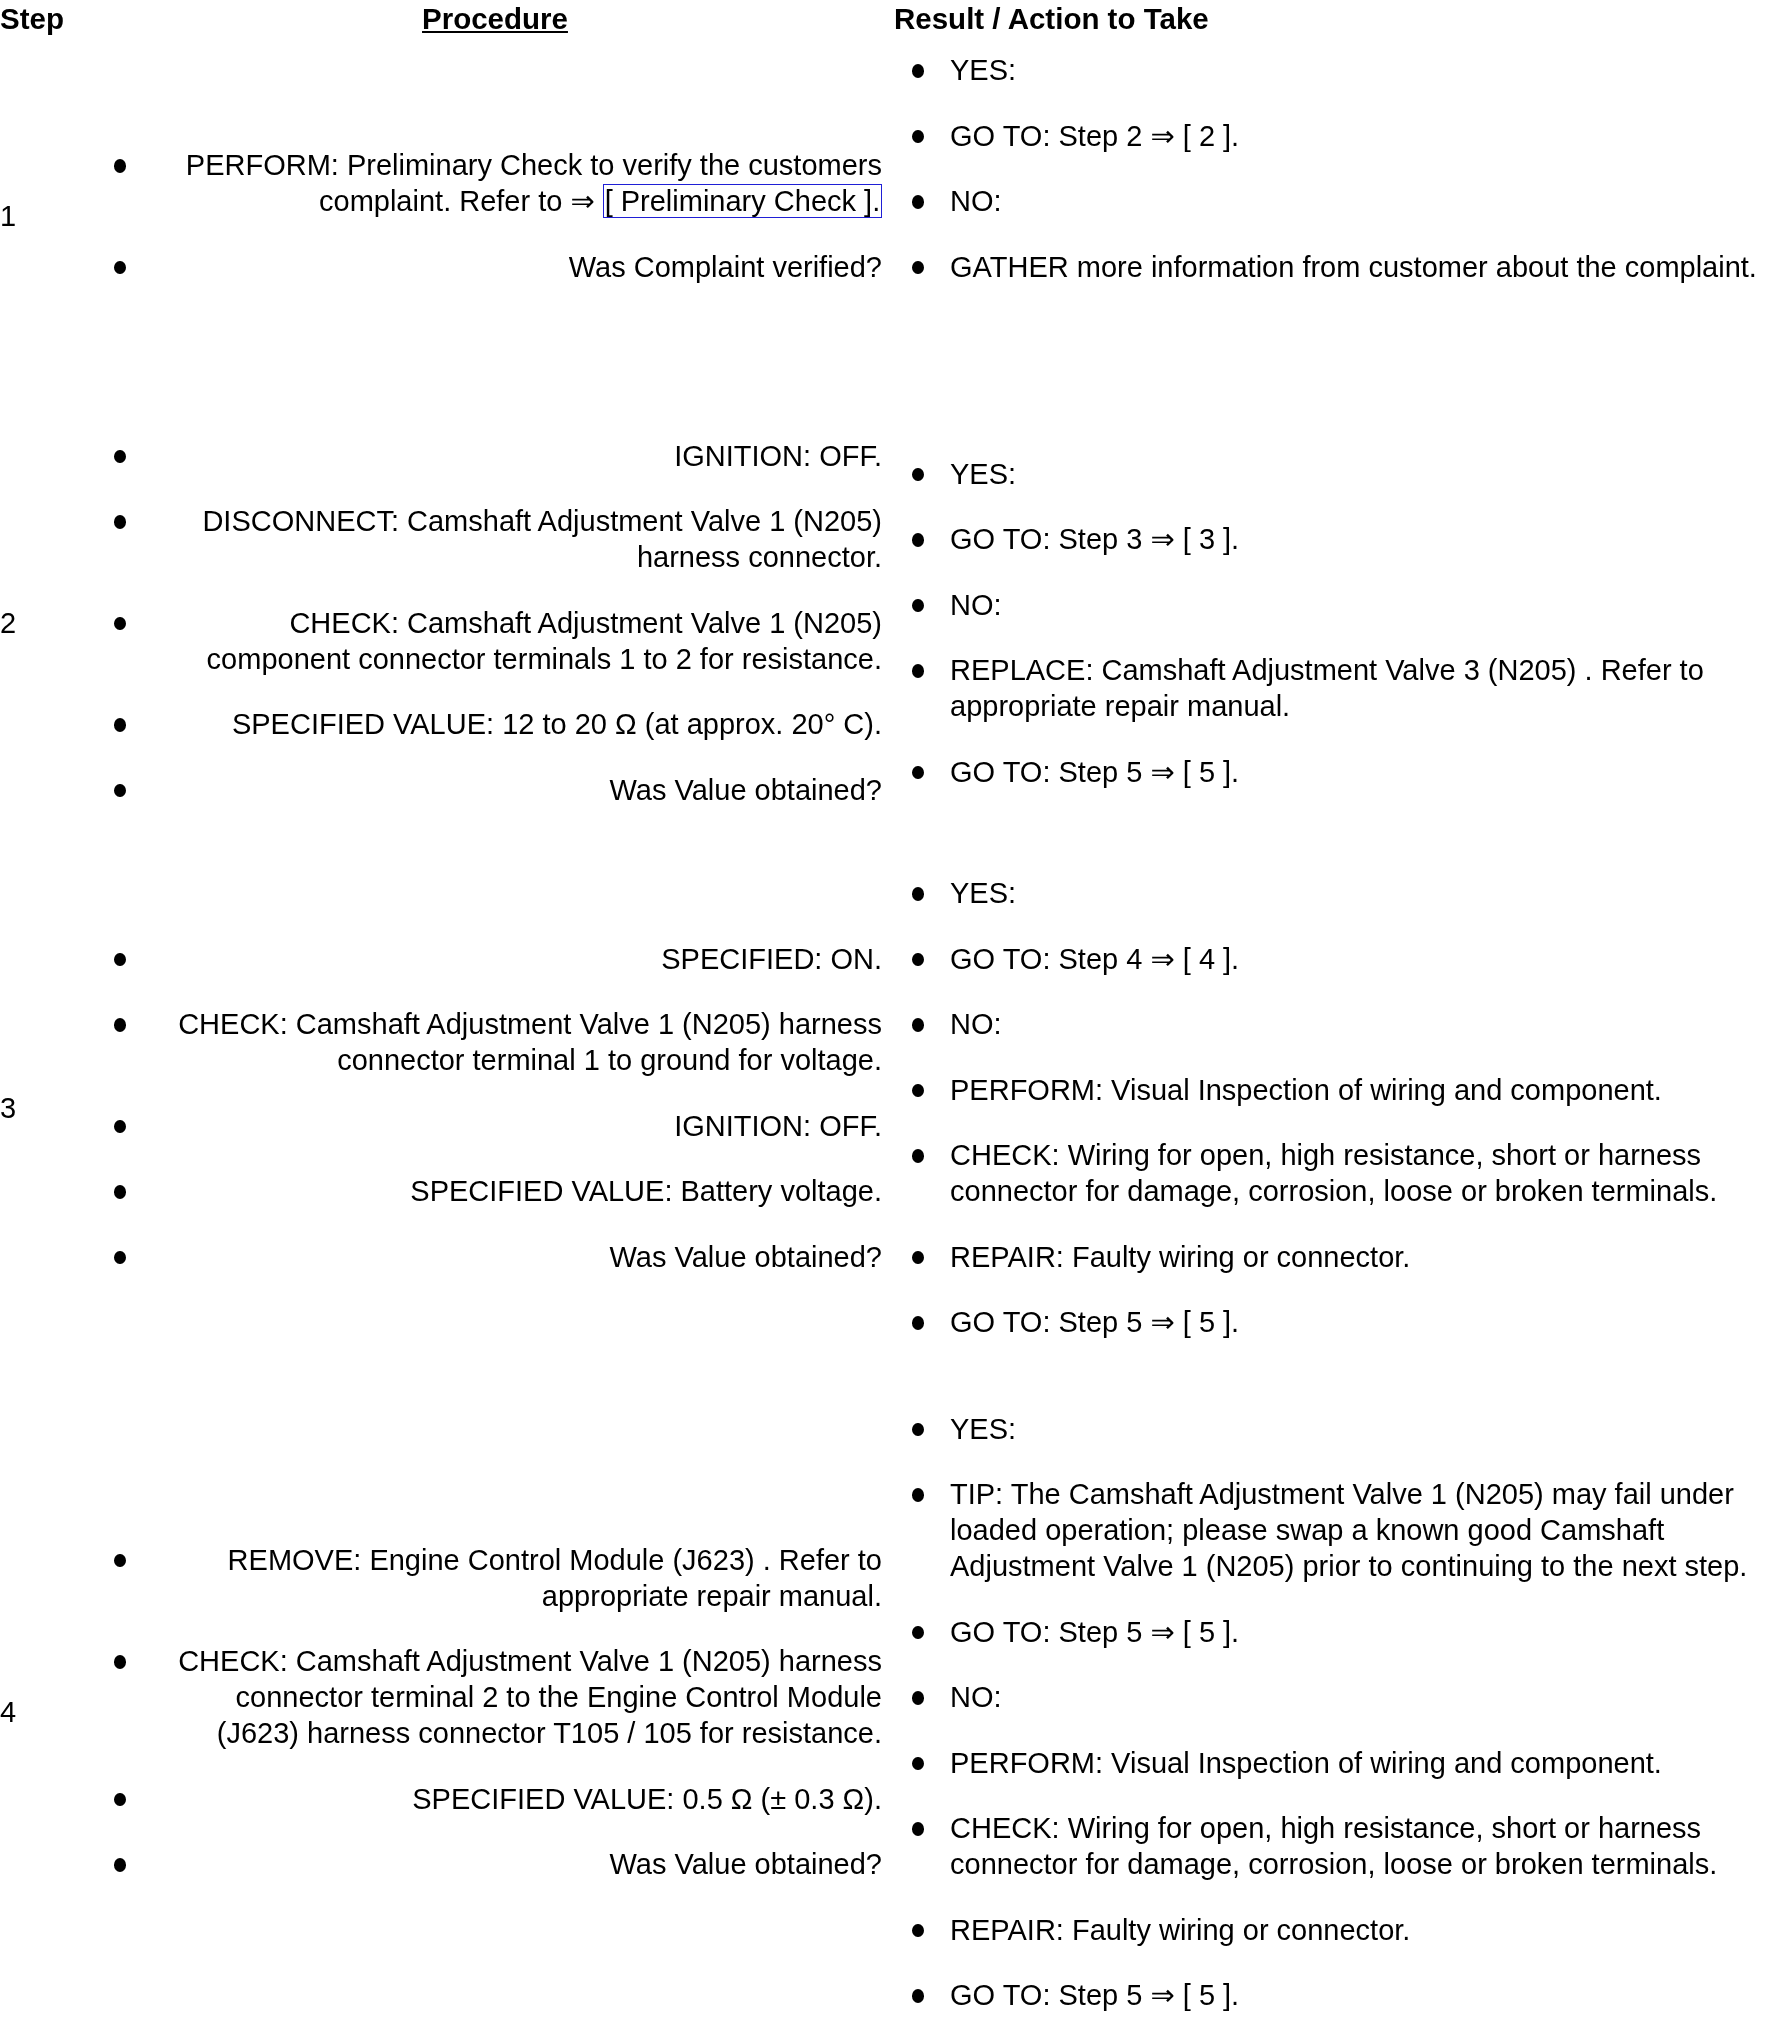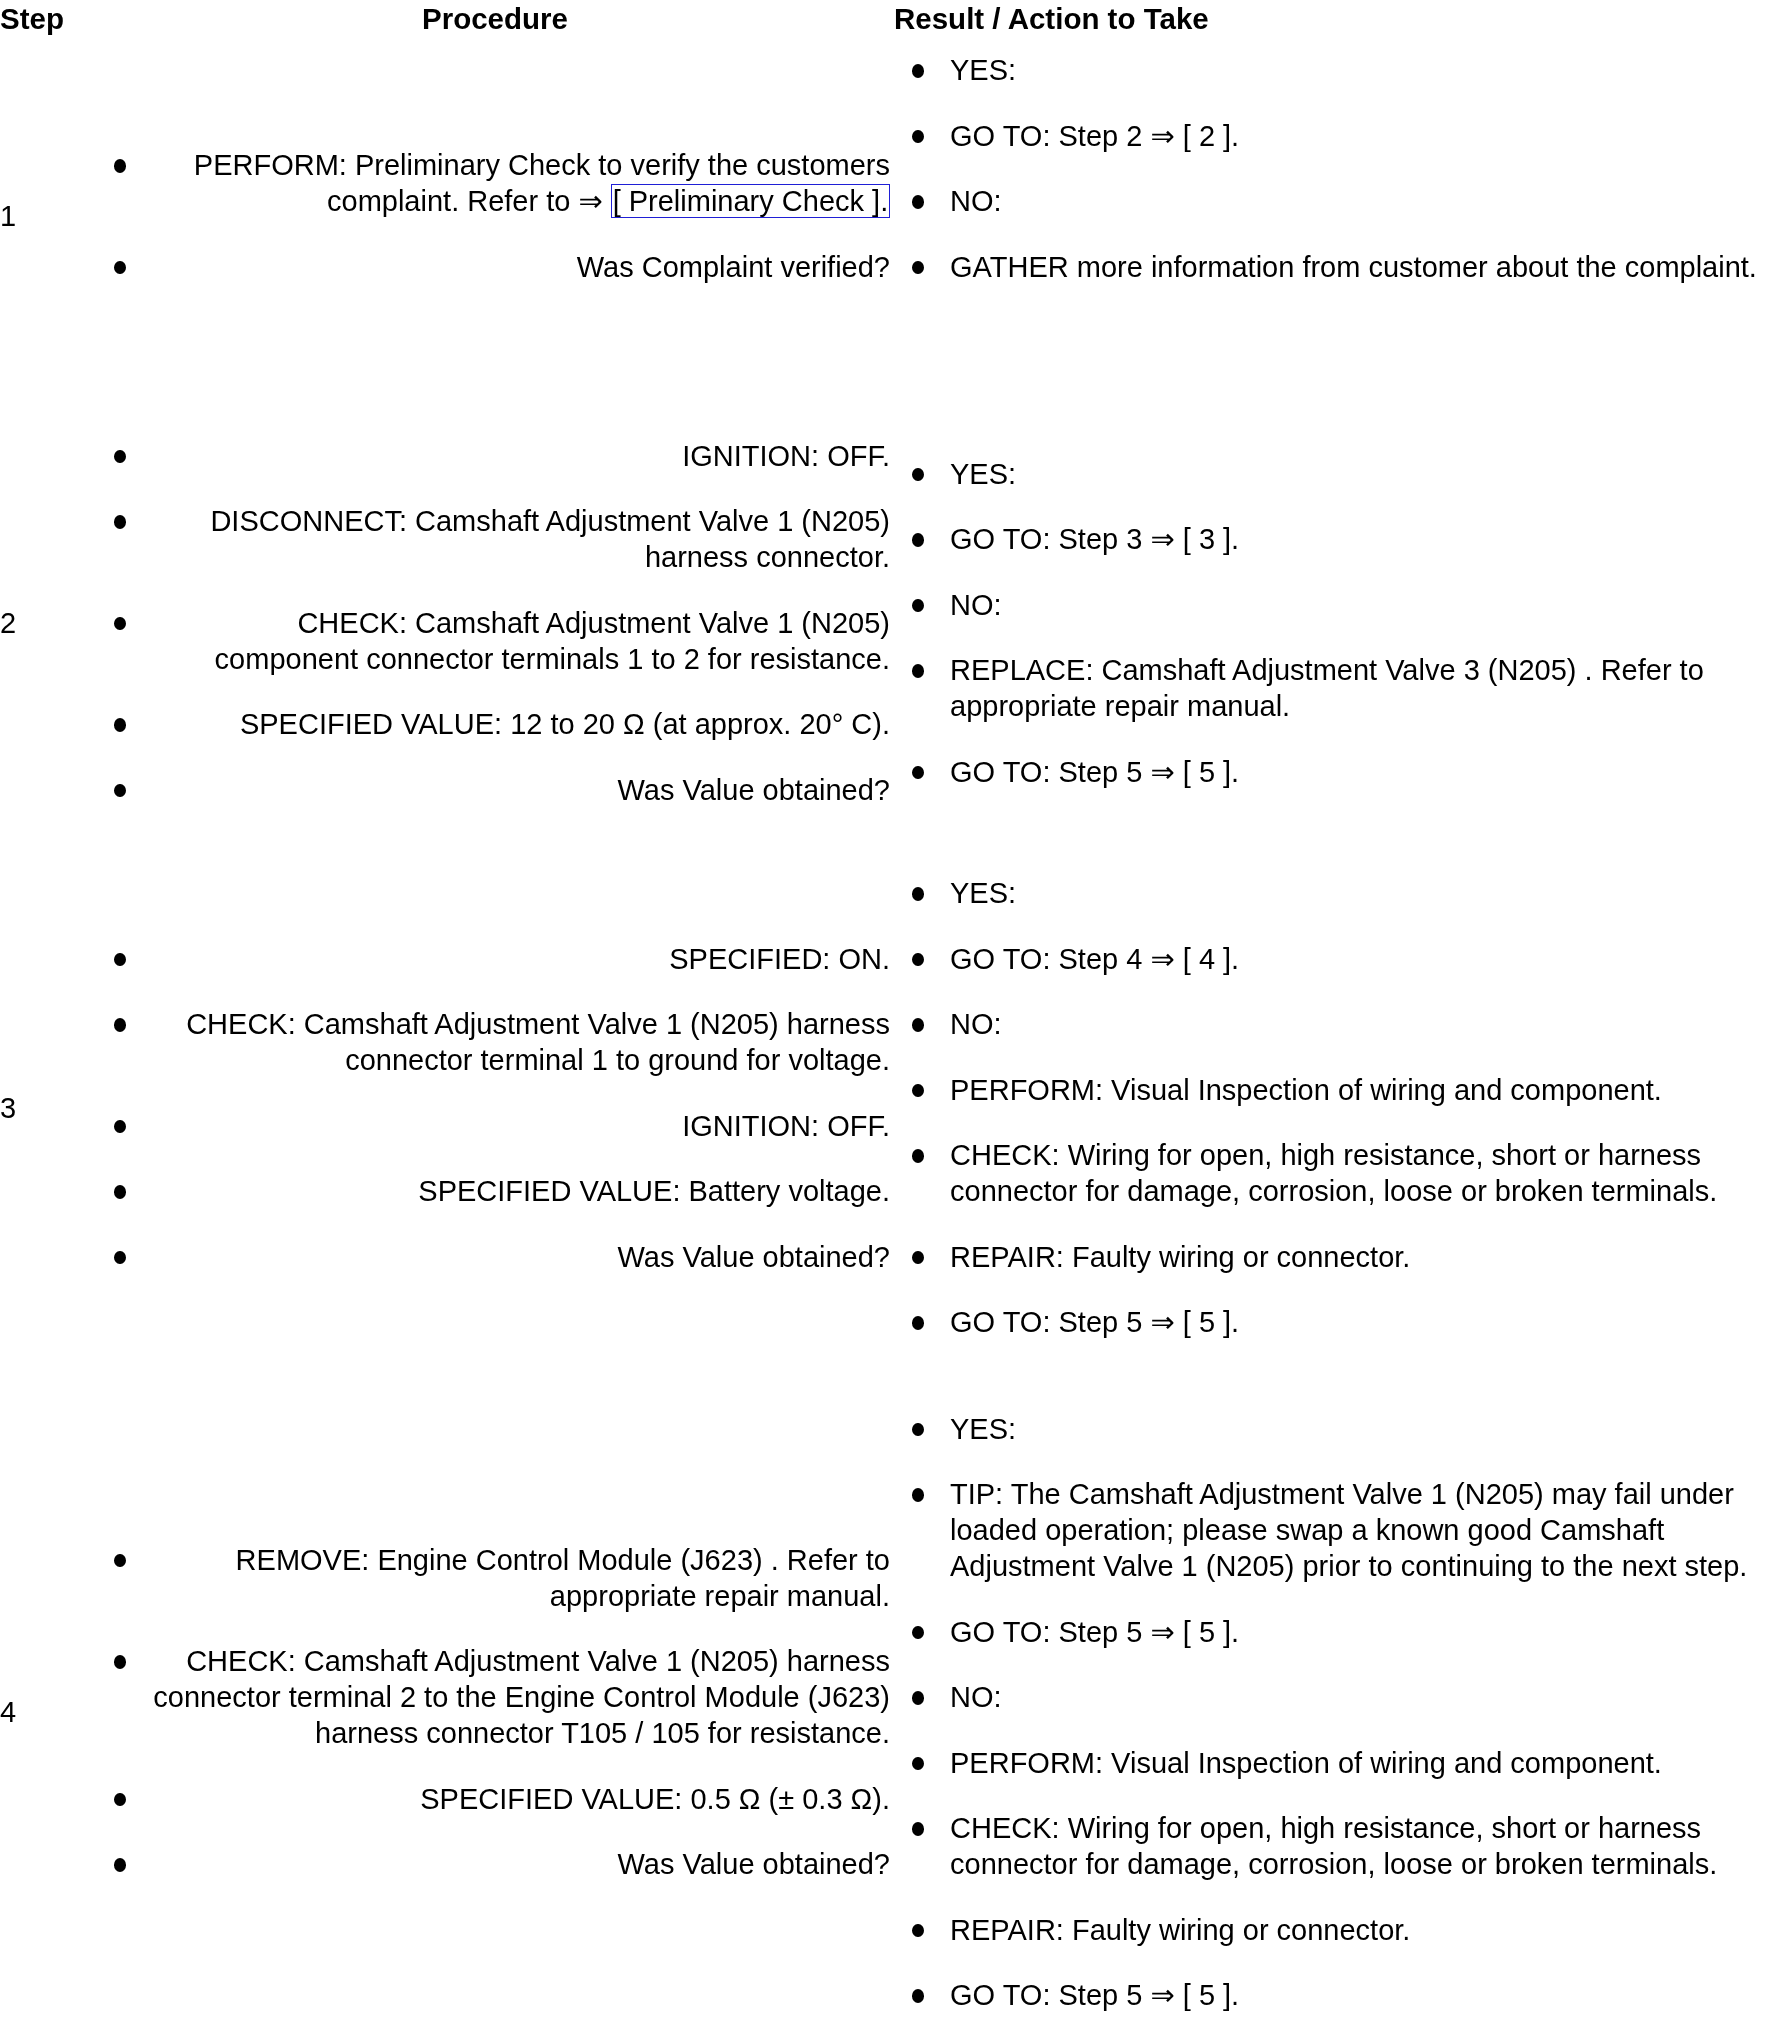--- a/index.html
+++ b/index.html
@@ -4,40 +4,40 @@
 <style>
   html, body { margin: 0; padding: 0; background: #ffffff; }
   body {
     width: 1788px; height: 2045px; overflow: hidden;
     font-family: "Liberation Sans", sans-serif; color: #000;
     font-size: 29px; line-height: 36px;
   }
   table.proc { border-collapse: collapse; width: 1788px; table-layout: fixed; }
   th { font-weight: bold; font-size: 29.5px; padding: 0; height: 37px; vertical-align: top; line-height: 37px; margin-top: 12px; }
   th.step-h { text-align: left; width: 96px; }
-  th.proc-h { text-align: center; width: 798px; }
+  th.proc-h { text-align: center; width: 798px; text-decoration: underline; }
   th.res-h { text-align: left; }
   td { padding: 0; vertical-align: middle; }
   td.step-num { text-align: left; width: 96px; }
   ul { list-style: none; margin: 0; padding: 0; }
   li { position: relative; margin: 0 0 29.5px 0; }
   li:last-child { margin-bottom: 0; }
   td.proc-cell li { padding-left: 56px; }
   td.res-cell li { padding-left: 56px; }
   li .bullet { position: absolute; left: 17.6px; top: 12px; width: 12px; height: 13.6px; border-radius: 50%; background: #000; }
   td.proc-cell { padding-left: 0; }
   td.proc-cell ul { margin-left: 0; text-align: right; }
   td.res-cell ul { margin-left: 0; }
   .row-1 td { height: 343px; }
   .row-2 td { height: 455px; }
   .row-3 td { height: 515px; }
   .row-4 td { height: 694px; }
   .row-1 td.res-cell { vertical-align: top; padding-top: 15px; }
   .link-box { border: 1.6px solid #1f1fd6; padding: 0 0.8px; }
-  td.proc-cell ul, td.res-cell ul { padding-right: 4px; }
+  td.proc-cell ul, td.res-cell ul { padding-right: 12px; }
 </style>
 </head>
 <body>
 
 <table class="proc">
   <thead>
     <tr>
       <th class="step-h">Step</th>
       <th class="proc-h">Procedure</th>
       <th class="res-h">Result / Action to Take</th>

